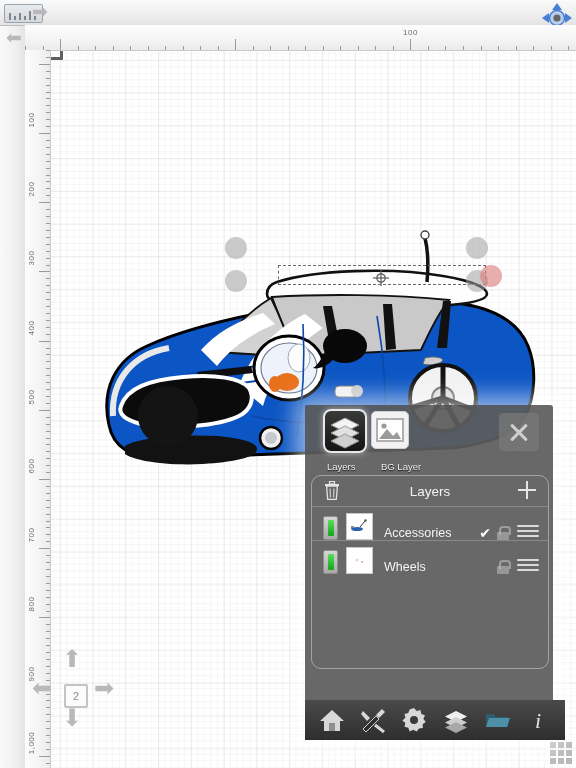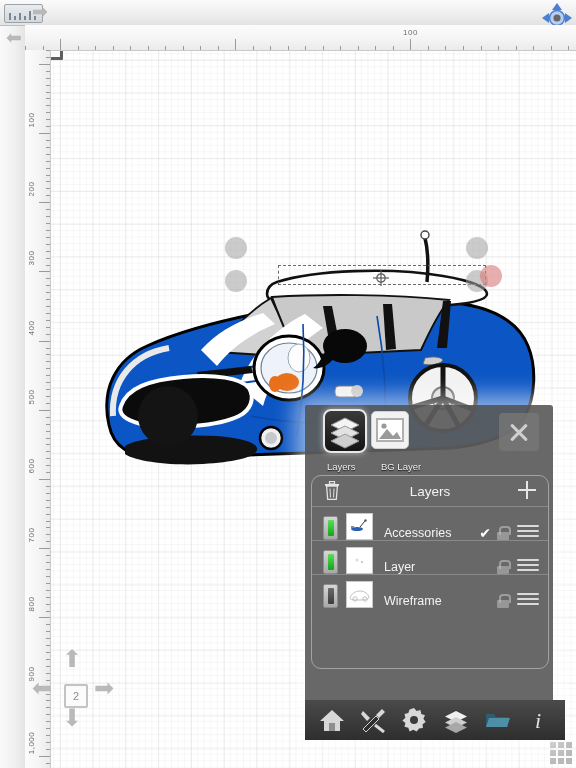--- a/index.html
+++ b/index.html
@@ -491,58 +491,35 @@
       <div class="row">
         <div class="vis on">
             <i></i>
           </div>
         <div class="thumb">
           <svg viewBox="0 0 25 25" width="25" height="25">
             <circle cx="10" cy="12" r="1.6" fill="#d9dde2"></circle>
             <circle cx="15" cy="14" r="1" fill="#e8701b" opacity=".6"></circle>
           </svg>
         </div>
-        <div class="rowname">Layer</div>
+        <div class="rowname">Wheels</div>
         <div class="check"></div>
         <div class="lock">
             <div class="shk"></div>
             <div class="bdy"></div>
           </div>
         <div class="handle">
             <i></i>
             <i></i>
             <i></i>
           </div>
       </div>
 
 
 
-      <div class="row">
-        <div class="vis off">
-            <i></i>
-          </div>
-        <div class="thumb">
-          <svg viewBox="0 0 25 25" width="25" height="25">
-            <path d="M3,16 C4,12 8,9 13,9 C18,9 21,12 22,15 C22,17 19,18 13,18 C7,18 3,18 3,16 Z" fill="none" stroke="#c0c0c0" stroke-width="1"></path>
-            <circle cx="8" cy="17" r="2.2" fill="none" stroke="#c0c0c0" stroke-width="1"></circle>
-            <circle cx="18" cy="17" r="2.2" fill="none" stroke="#c0c0c0" stroke-width="1"></circle>
-          </svg>
-        </div>
-        <div class="rowname">Wireframe</div>
-        <div class="check"></div>
-        <div class="lock">
-            <div class="shk"></div>
-            <div class="bdy"></div>
-          </div>
-        <div class="handle">
-            <i></i>
-            <i></i>
-            <i></i>
-          </div>
-      </div>
 
     </div>
 
     <div class="bottombar">
       <svg class="bicon" viewBox="0 0 26 26">
         <polygon points="13,3 25,14 21,14 21,24 5,24 5,14 1,14" fill="#d8d8d8"></polygon>
         <rect x="10" y="16" width="6" height="8" fill="#8f8f8f"></rect>
       </svg>
       <svg class="bicon" viewBox="0 0 26 26">
         <path d="M3,22 L16,9 L19,12 L6,25 Z" fill="#2e2e2e" stroke="#d0d0d0" stroke-width="1"></path>

